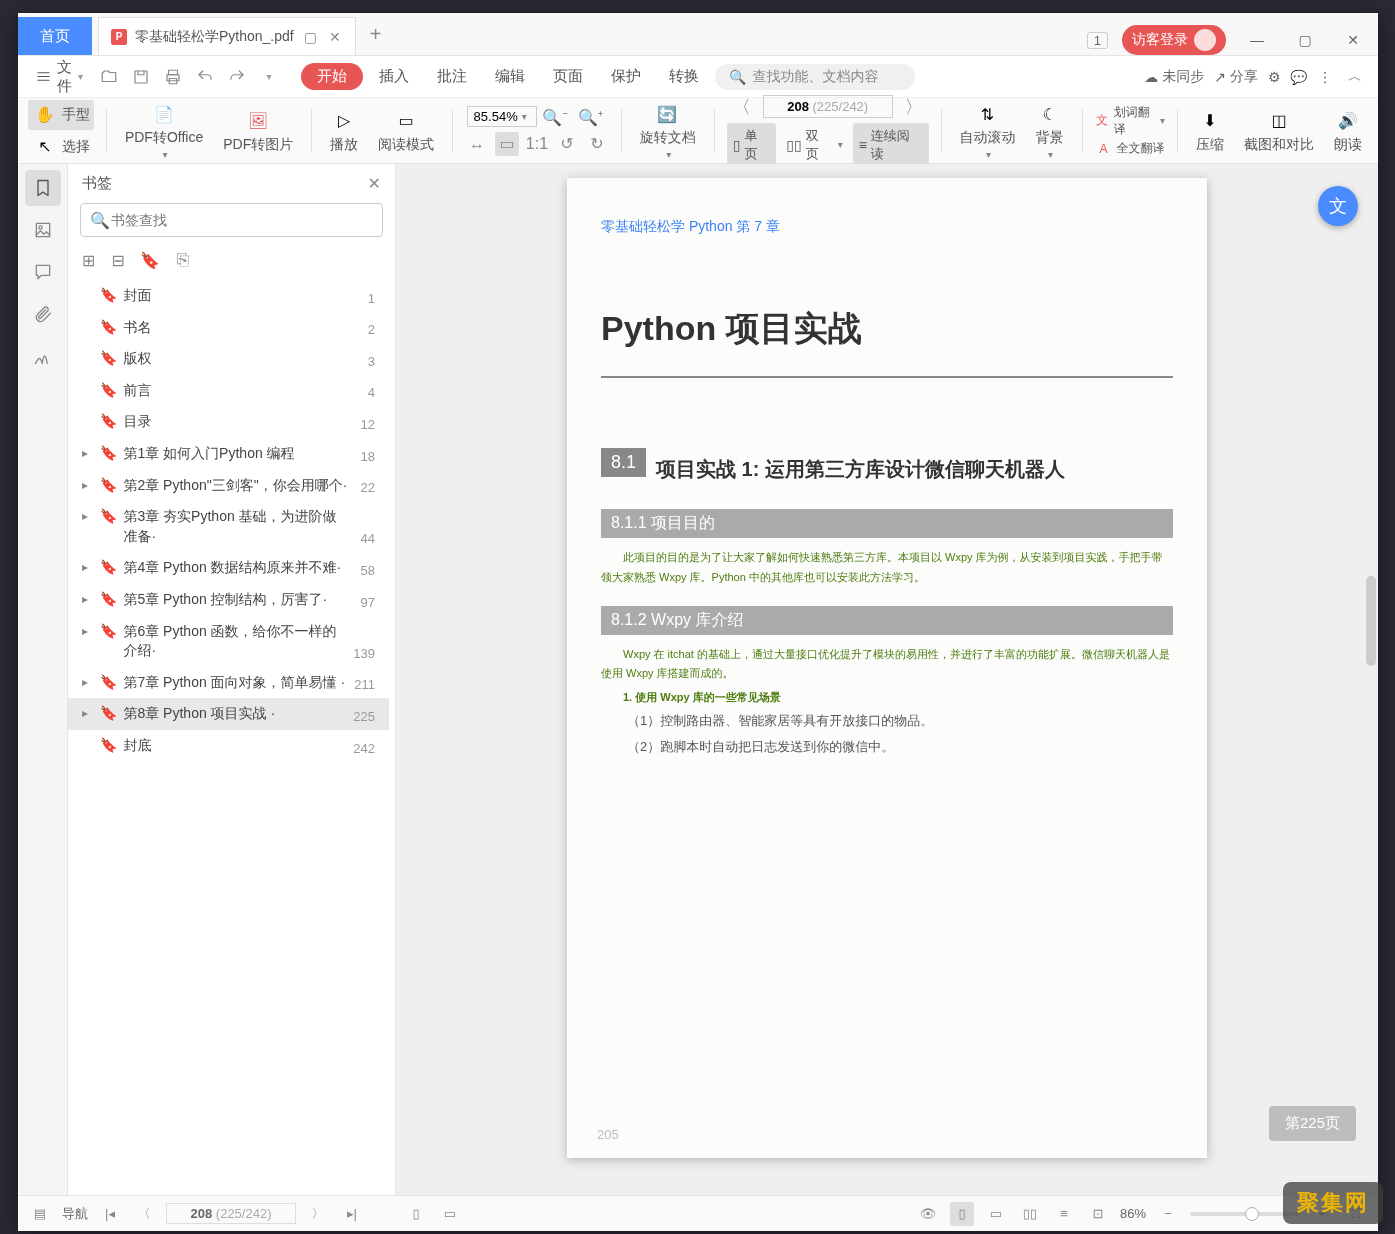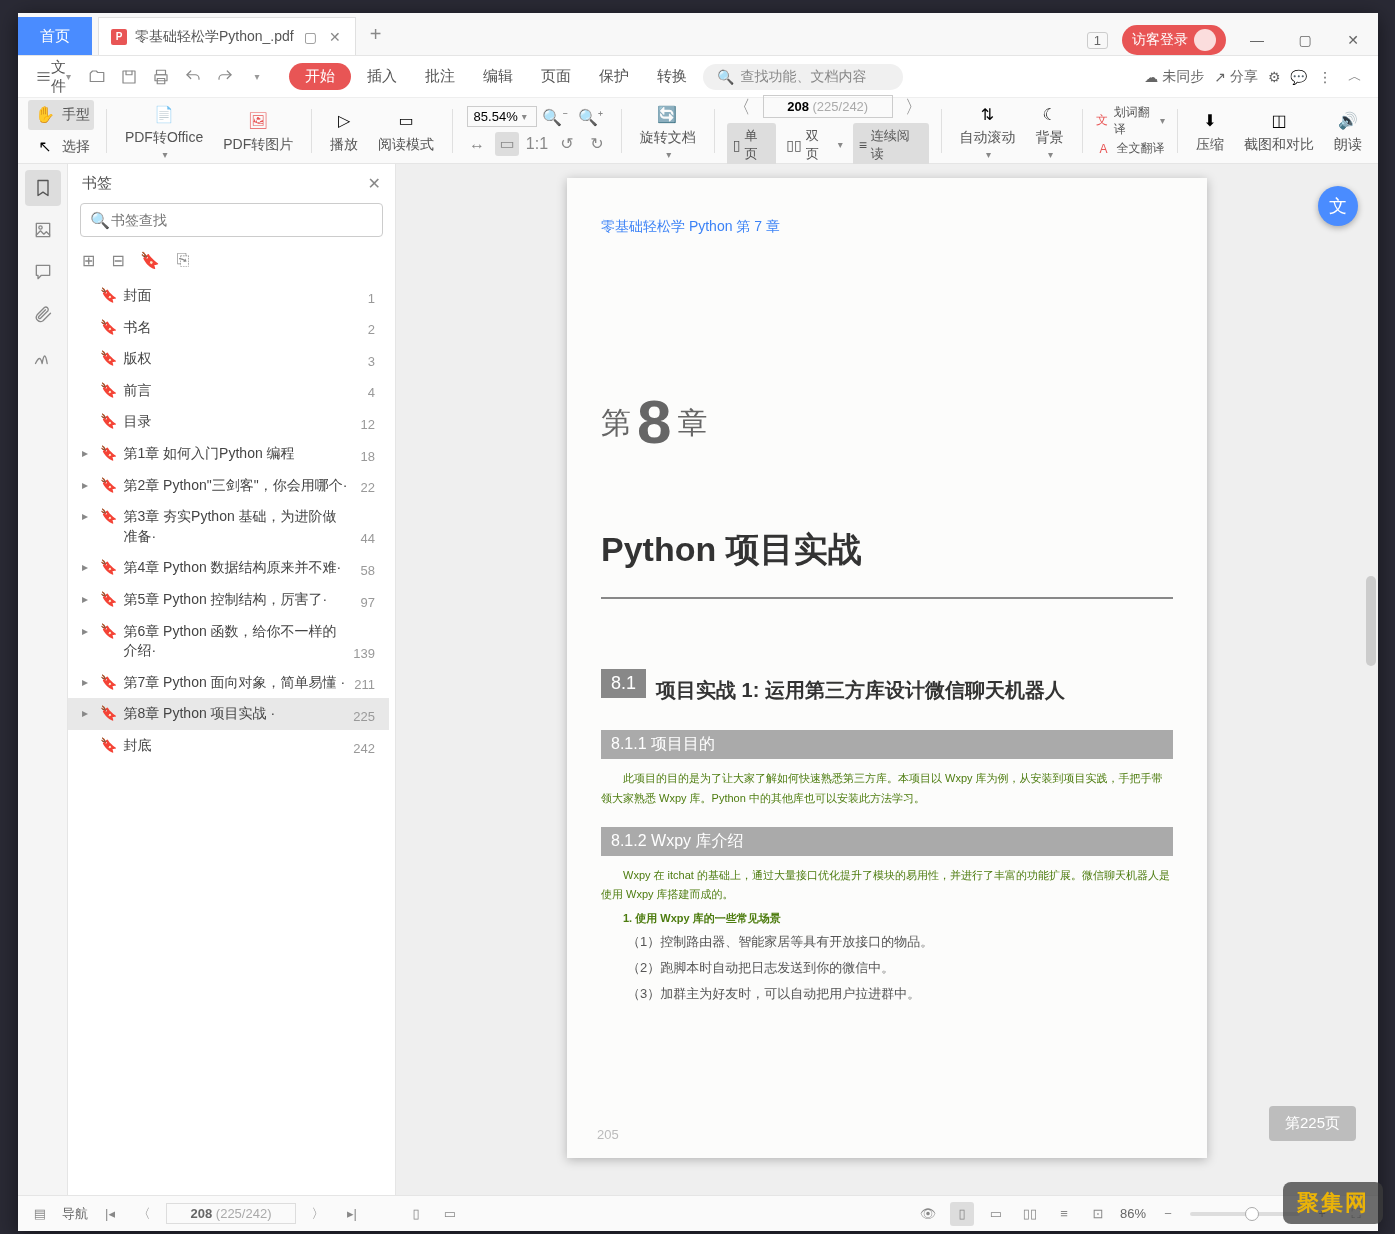--- a/index.html
+++ b/index.html
@@ -15,21 +15,21 @@
 .file-tab .tab-ico { color:#888; font-size:14px; cursor:pointer; padding:0 2px; }
 .new-tab { padding:0 14px; color:#888; font-size:20px; cursor:pointer; align-self:center;}
 .title-right { margin-left:auto; display:flex; align-items:center; gap:14px; padding-right:8px; }
 .badge-1 { border:1px solid #ccc; border-radius:3px; padding:0 6px; font-size:13px; color:#666; }
 .login-pill { background:#e85555; color:#fff; border-radius:16px; padding:4px 10px; display:flex; align-items:center; gap:6px; font-size:14px; }
 .login-pill .avatar { width:22px; height:22px; border-radius:50%; background:#fff; opacity:.8; }
 .win-btn { width:34px; height:28px; display:flex; align-items:center; justify-content:center; color:#666; font-size:14px; cursor:pointer; }
 
 
 .menubar { height:42px; display:flex; align-items:center; padding:0 10px; gap:4px; border-bottom:1px solid #eee; }
-.file-menu { display:flex; align-items:center; padding:4px 8px; color:#555; font-size:15px;justify-content:flex-end; }
+.file-menu { display:flex; align-items:center; gap:6px; padding:4px 8px; color:#555; font-size:15px;justify-content:flex-end; }
 .mb-ico { width:28px; height:28px; display:flex; align-items:center; justify-content:center; color:#888; cursor:pointer; }
 .mb-ico svg { width:18px; height:18px; }
 .menu-item { padding:4px 12px; font-size:15px; color:#555; cursor:pointer; }
 .menu-item.active { background:#e85555; color:#fff; border-radius:14px; padding:4px 16px; }
 .search-pill { background:#f0f0f0; border-radius:16px; padding:4px 14px; display:flex; align-items:center; gap:6px; color:#888; font-size:14px; min-width:200px; }
 .menu-right { margin-left:auto; display:flex; align-items:center; gap:10px; color:#666; font-size:14px; }
 .menu-right .mr-item { display:flex; align-items:center; gap:4px; cursor:pointer; }
 .chev-up { width:26px; height:26px; display:flex; align-items:center; justify-content:center; color:#888; }
 
 
@@ -454,40 +454,36 @@
     <span class="mk">🔖</span>
     <span class="txt">封底</span>
     <span class="pg">242</span>
           </div>
         </div>
     </div>
 
     <div class="viewer">
       <div class="page">
         <div class="faint">零基础轻松学 Python  第 7 章</div>
-        <div class="ch-title">
-          <span>第</span><span class="big">8</span><span>章</span>
-        </div>
         <div class="ch-sub">Python 项目实战</div>
         <hr>
         <div class="sec-h-line">
           <div class="sec-head">
               <span>8.1</span>
             </div>
           <div class="sec-h-txt">项目实战 1: 运用第三方库设计微信聊天机器人</div>
         </div>
         <div class="sub-bar">8.1.1   项目目的</div>
         <p>此项目的目的是为了让大家了解如何快速熟悉第三方库。本项目以 Wxpy 库为例，从安装到项目实践，手把手带领大家熟悉 Wxpy 库。Python 中的其他库也可以安装此方法学习。</p>
         <div class="sub-bar">8.1.2   Wxpy 库介绍</div>
         <p>Wxpy 在 itchat 的基础上，通过大量接口优化提升了模块的易用性，并进行了丰富的功能扩展。微信聊天机器人是使用 Wxpy 库搭建而成的。</p>
         <p style="text-indent:2em;font-weight:bold;margin-top:4px">1.  使用 Wxpy 库的一些常见场景</p>
         <div class="olist">
           <div>（1）控制路由器、智能家居等具有开放接口的物品。</div>
           <div>（2）跑脚本时自动把日志发送到你的微信中。</div>
-          <div>（3）加群主为好友时，可以自动把用户拉进群中。</div>
         </div>
         <div class="btm-num">205</div>
       </div>
       <div class="page-pill">第225页</div>
       <div class="float-trans">文</div>
       <div class="vscroll"></div>
     </div>
   </div>
 
   <div class="status">

